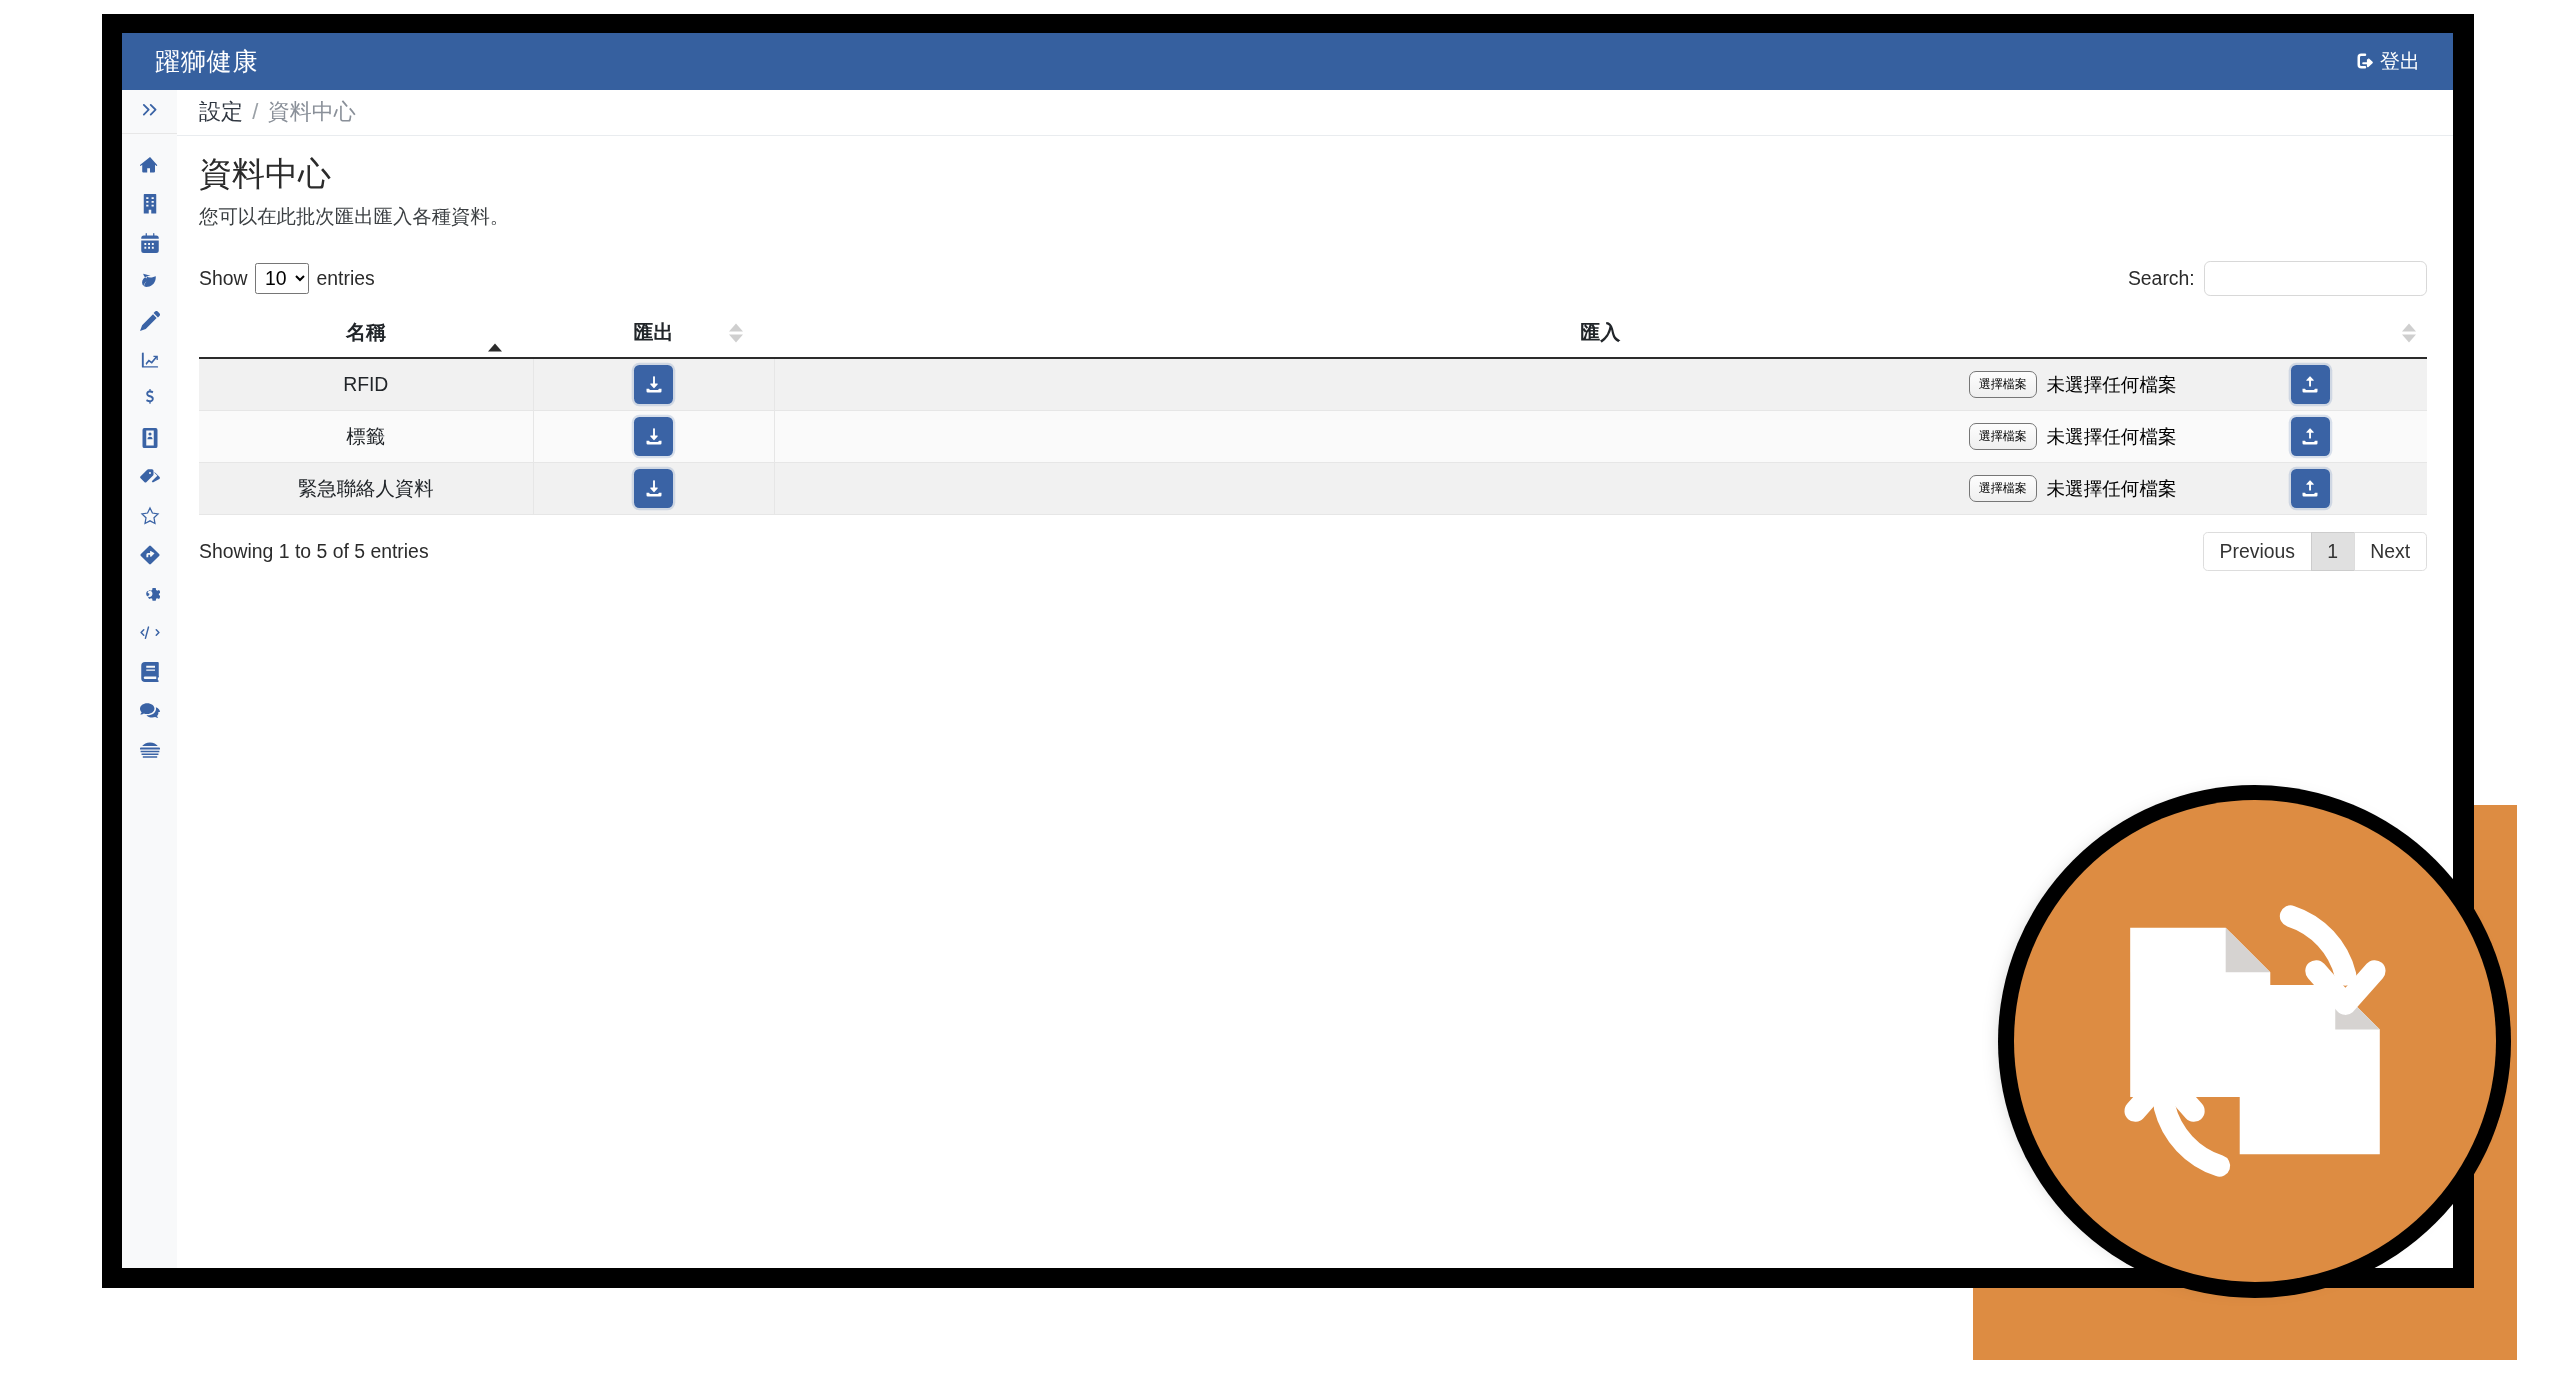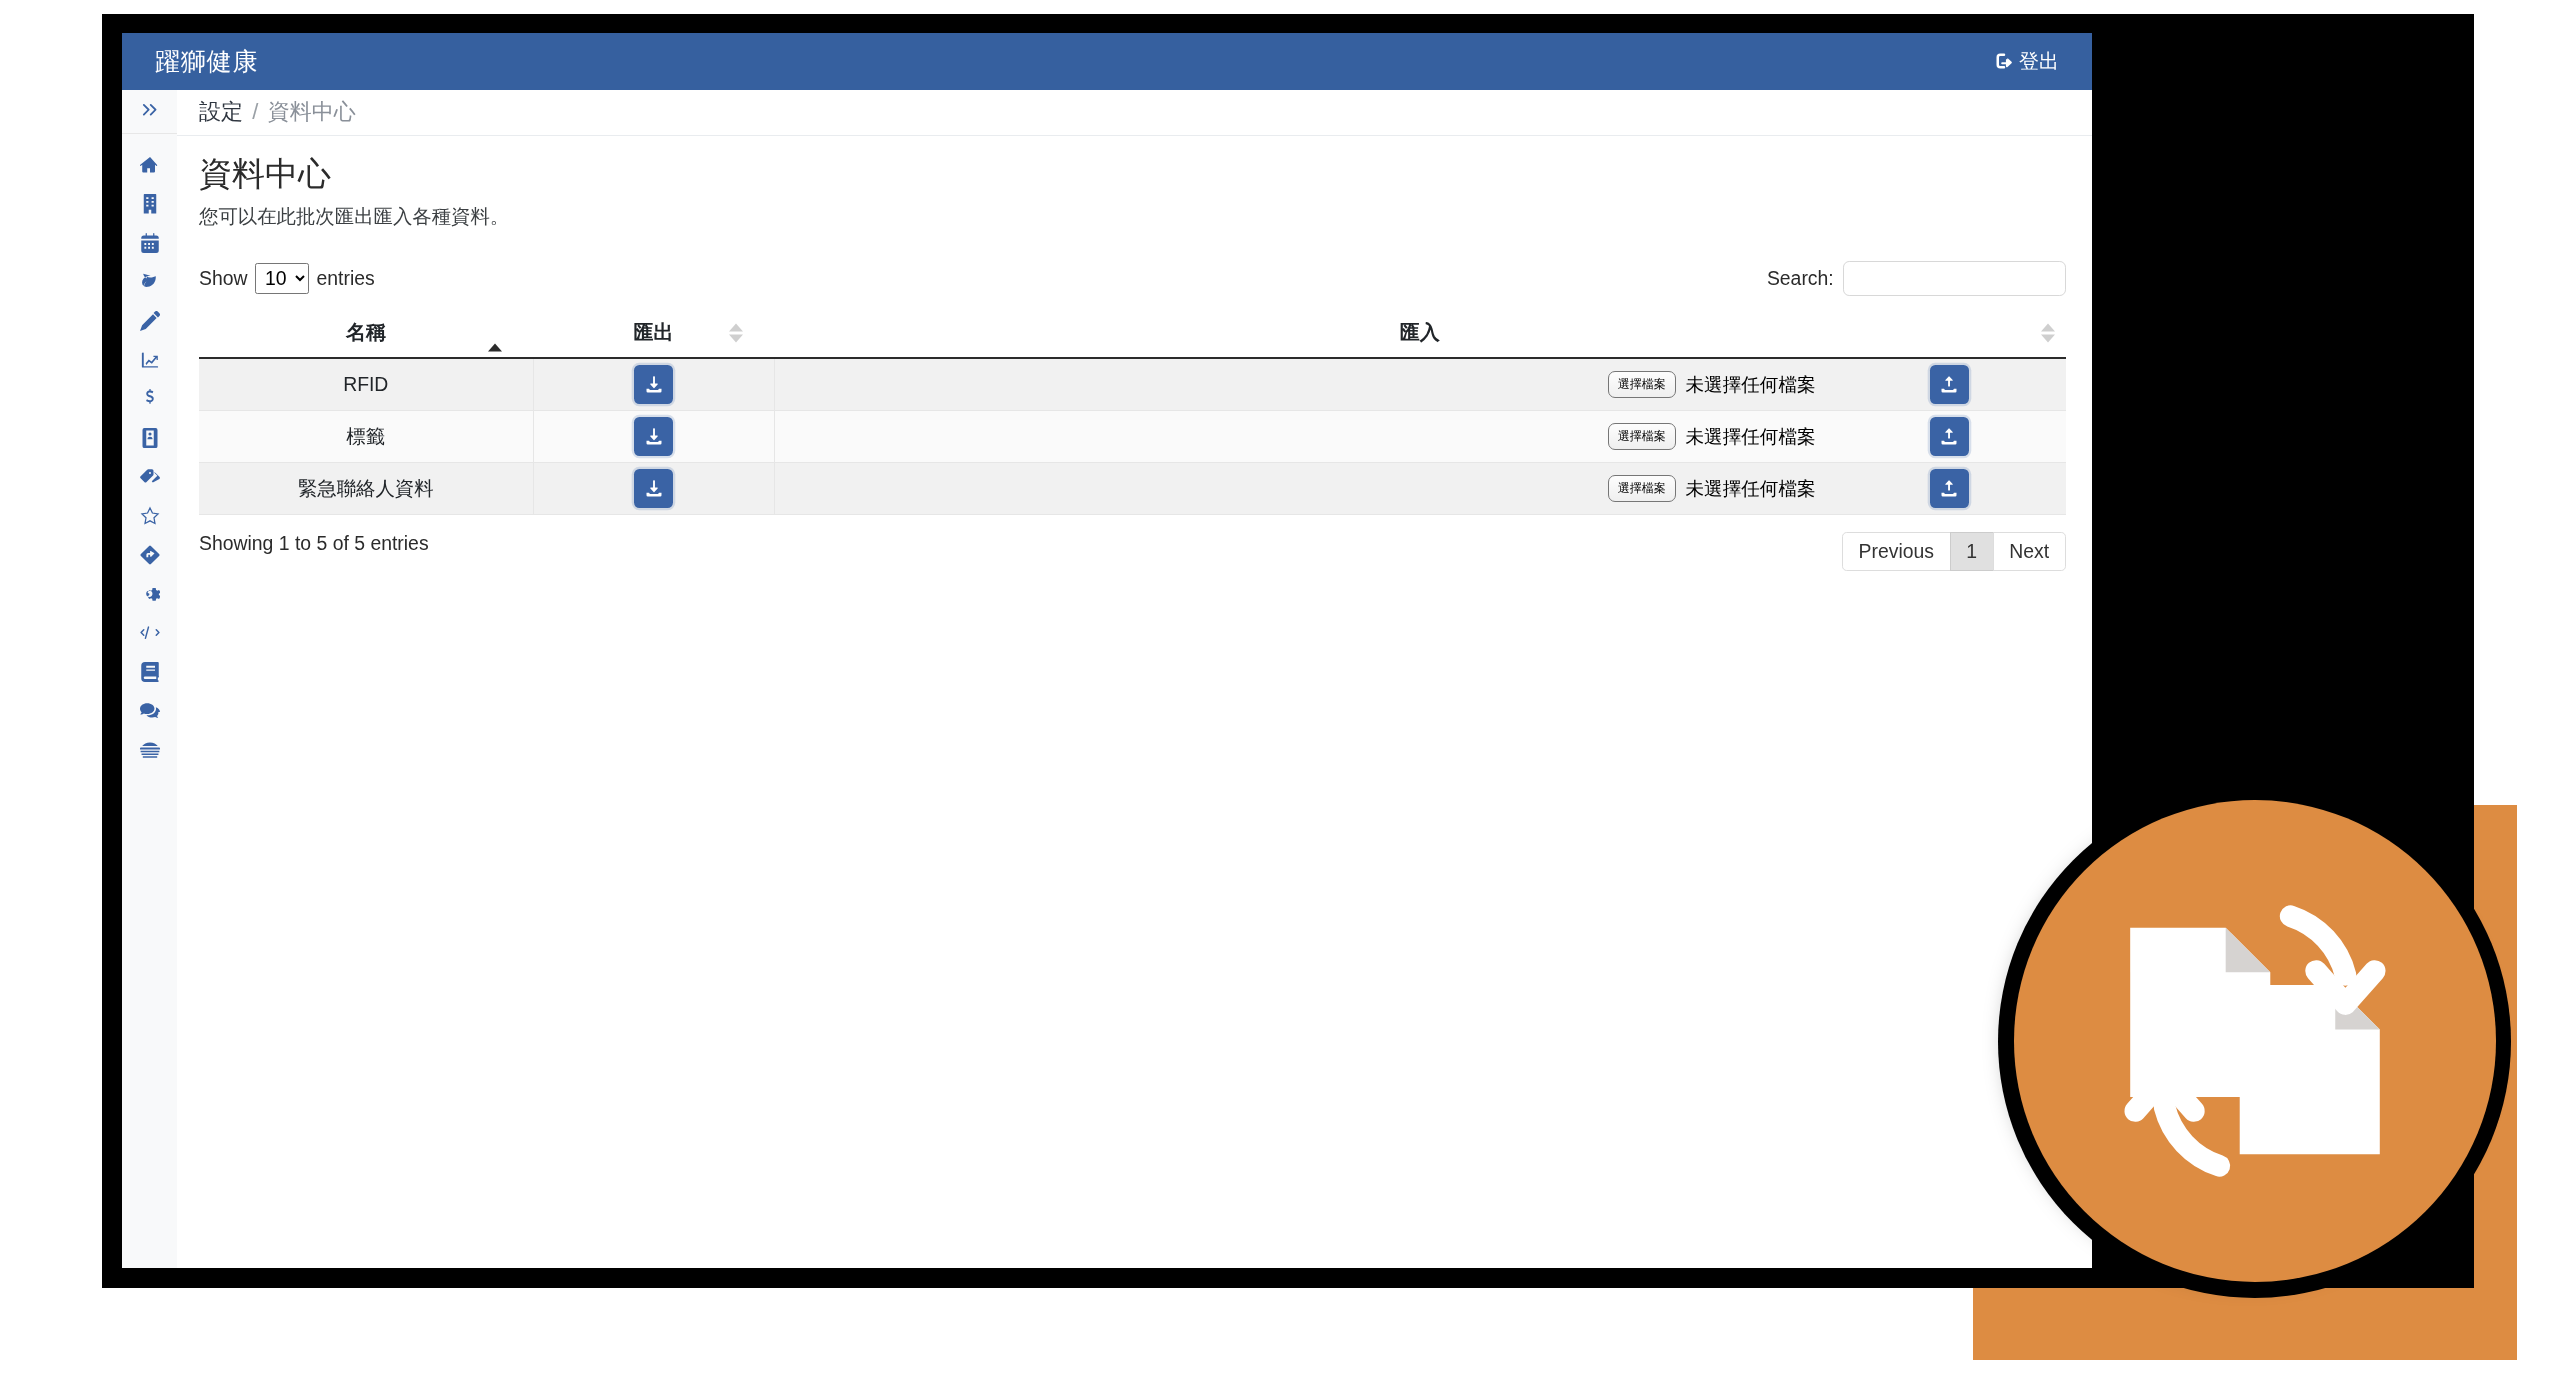--- a/index.html
+++ b/index.html
@@ -12,21 +12,21 @@
   .orange-rect{
     position:absolute;left:1973px;top:805px;width:544px;height:555px;
     background:#dd8c42;z-index:1;
   }
   
   .frame{
     position:absolute;left:102px;top:14px;width:2372px;height:1274px;
     background:#000000;z-index:2;
   }
   .screen{
-    position:absolute;left:20px;top:18.6px;width:1970px;height:1235px;
+    position:absolute;left:20px;top:18.6px;width:2331px;height:1235px;
     background:#0f766e;overflow:hidden;
   }
   
   .navbar{
     position:absolute;left:0;top:0;width:100%;height:57px;
     background:#36609f;color:#fff;
     display:flex;align-items:center;justify-content:space-between;
     padding:0 33px;box-sizing:border-box;
   }
   .brand{font-size:25px;letter-spacing:0.8px;color:#ffffff;line-height:1;}
@@ -112,21 +112,21 @@
   .import-wrap{display:flex;align-items:center;justify-content:center;gap:17px;}
   .file-input{display:flex;align-items:center;gap:9.3px;}
   .file-btn{
     font-family:inherit;font-size:12px;padding:3.9px 9.3px;border:0.8px solid #767676;
     border-radius:7px;background:linear-gradient(#fdfdfd,#efefef);color:#000;cursor:pointer;
   }
   .file-status{font-size:18.6px;color:#000;}
   .import-left{flex:1;display:flex;justify-content:flex-end;}
   .import-right{width:233px;display:flex;justify-content:center;}
   
-  .dt-bottom{display:flex;justify-content:space-between;margin-top:17px;}
+  .dt-bottom{display:flex;align-items:center;justify-content:space-between;margin-top:17px;}
   .dt-info{font-size:19.4px;color:#2b2b2b;}
   .dt-paginate{display:flex;}
   .pg{
     font-size:19.4px;padding:7px 15.5px;border:0.8px solid #ddd;background:#fff;color:#333;
     cursor:pointer;margin-left:-0.8px;
   }
   .pg:first-child{border-radius:4.7px 0 0 4.7px;margin-left:0;}
   .pg:last-child{border-radius:0 4.7px 4.7px 0;}
   .pg.active{background:#e0e0e0;border-color:#ccc;color:#333;}
   

